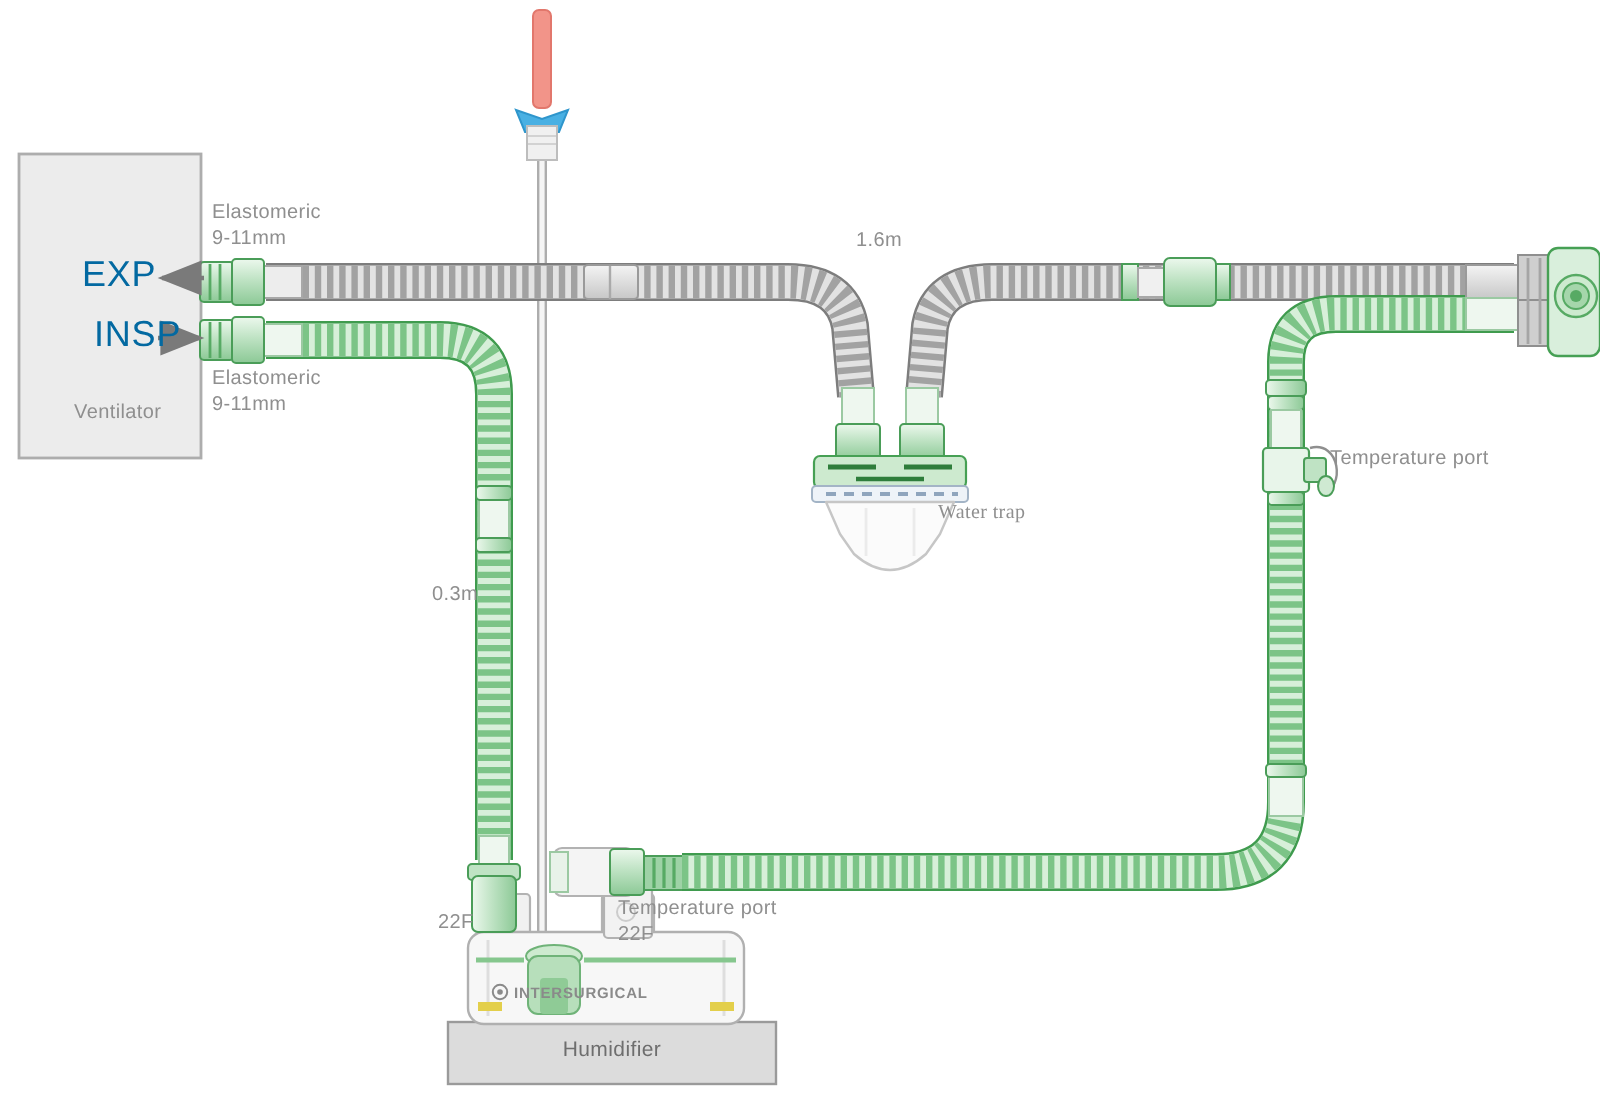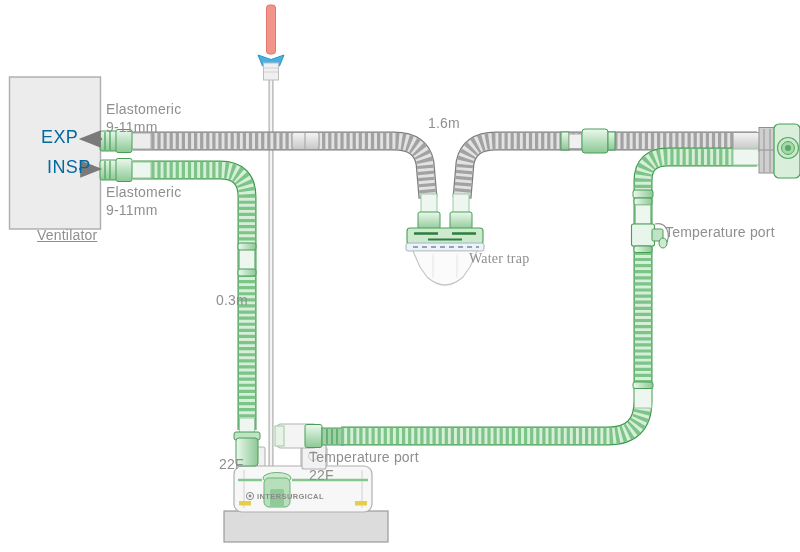--- a/index.html
+++ b/index.html
@@ -1,19 +1,19 @@
 <!DOCTYPE html>
 <html><head>
 <meta charset="utf-8">
 <style>
   html,body{margin:0;padding:0;background:#ffffff;}
   .stage{position:relative;width:800px;height:552px;background:#ffffff;overflow:hidden;
          font-family:"Liberation Sans", sans-serif;}
   .stage svg{position:absolute;left:0;top:0;}
-  .lbl{position:absolute;color:#8f8f8f;font-size:14px;line-height:1.32;letter-spacing:.2px;
+  .lbl{position:absolute;color:#8f8f8f;font-size:10px;line-height:1.32;letter-spacing:.2px;
        white-space:pre-line;}
   .lbl-dark{color:#0369a1;font-size:18px;letter-spacing:.4px;}
   .lbl-center{text-align:center;}
   .tube-outline{fill:none;stroke-linecap:butt;stroke-linejoin:round;}
   .gray-o{stroke:#7d7d7d;stroke-width:19;}
   .gray-b{stroke:#e2e2e2;stroke-width:16.5;}
   .gray-d{stroke:#a2a2a2;stroke-width:16.5;stroke-dasharray:3.2 2.9;}
   .green-o{stroke:#3f9b4e;stroke-width:19;}
   .green-b{stroke:#d7efd9;stroke-width:16.5;}
   .green-d{stroke:#7cc487;stroke-width:16.5;stroke-dasharray:3.2 2.9;}
@@ -187,26 +187,27 @@
     <circle cx="788" cy="148" r="6.5" fill="#a5d6ab" stroke="#57aa64" stroke-width="1"></circle>
     <circle cx="788" cy="148" r="3" fill="#57aa64"></circle>
   </g>
 
   <path d="M102,139 L81,139" stroke="#7a7a7a" stroke-width="2.2" marker-end="url(#arrow)"></path>
   <path d="M79,169 L100,169" stroke="#7a7a7a" stroke-width="2.2" marker-end="url(#arrow)"></path>
 </svg>
 
 <div class="lbl lbl-dark" style="left:41px;top:126px;">EXP</div>
 <div class="lbl lbl-dark" style="left:47px;top:156px;">INSP</div>
-<div class="lbl" style="left:37px;top:226px;text-decoration:underline;">Ventilator</div>
+<div class="lbl" style="left:37px;top:200px;">Ventilator</div>
 <div class="lbl" style="left:106px;top:100px;">Elastomeric
 9-11mm</div>
 <div class="lbl" style="left:106px;top:183px;">Elastomeric
 9-11mm</div>
 <div class="lbl" style="left:428px;top:114px;">1.6m</div>
 <div class="lbl" style="left:469px;top:250px;font-family:Liberation Serif, serif;">Water trap</div>
 <div class="lbl" style="left:665px;top:223px;">Temperature port</div>
 <div class="lbl" style="left:216px;top:291px;">0.3m</div>
 <div class="lbl" style="left:219px;top:455px;">22F</div>
 <div class="lbl" style="left:309px;top:448px;">Temperature port
 22F</div>
+<div class="lbl lbl-center" style="left:224px;top:519px;width:164px;font-size:10.5px;color:#6e6e6e;">Humidifier</div>
 
 </div>
 
 </body></html>

